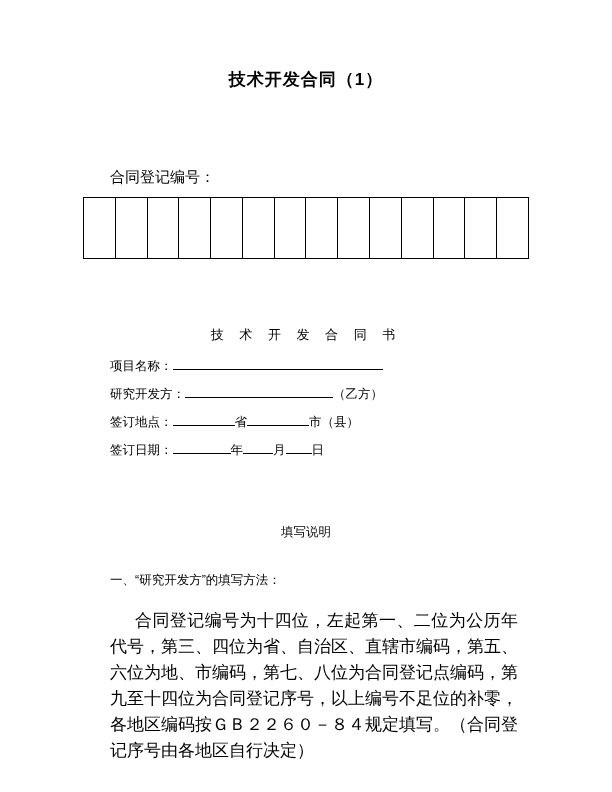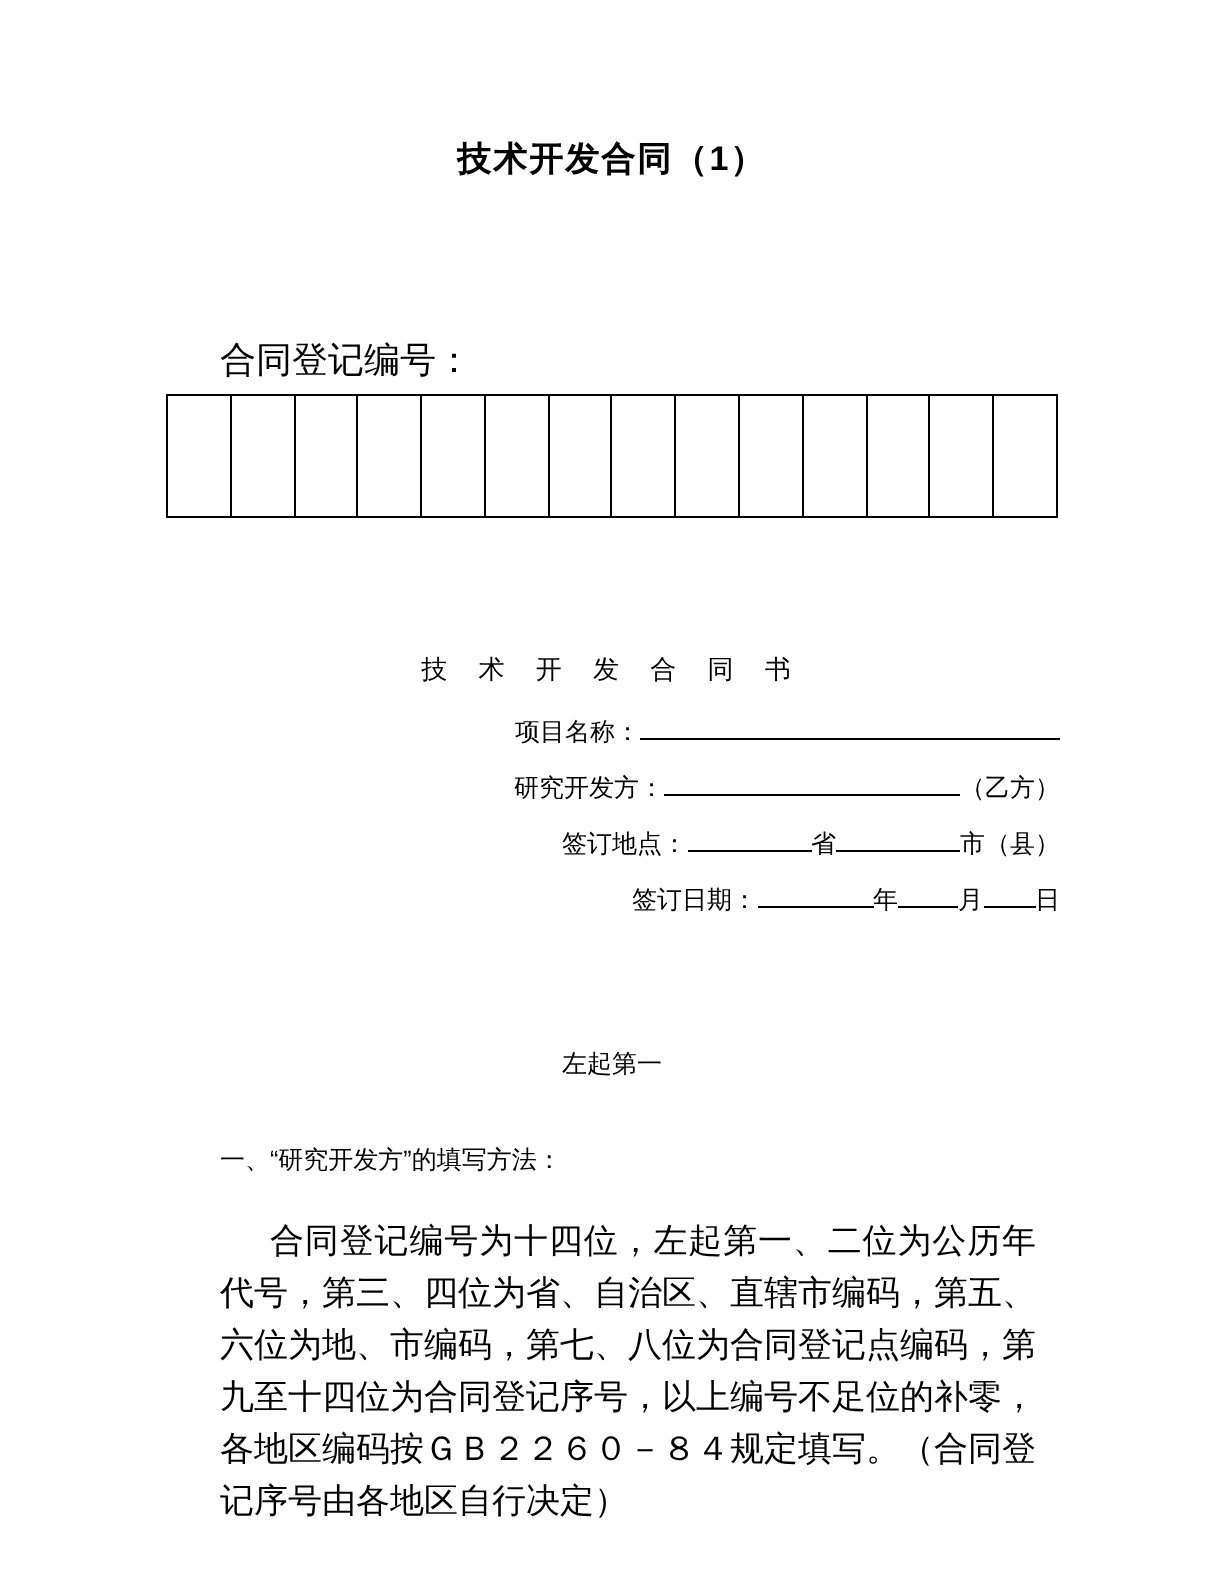--- a/index.html
+++ b/index.html
@@ -32,21 +32,21 @@
     font-size: 17px;
     font-weight: bold;
     letter-spacing: 1px;
   }
 
   
   .reg-label {
     position: absolute;
     top: 168px;
     left: 110px;
-    font-size: 18px;
+    font-size: 15px;
   }
 
   
   .reg-grid {
     position: absolute;
     top: 197px;
     left: 83px;
     width: 446px;
     height: 62px;
     display: flex;
@@ -78,21 +78,20 @@
   .fields {
     position: absolute;
     top: 352px;
     left: 110px;
     width: 420px;
     font-size: 12.5px;
     line-height: 28px;
   }
   .fields .row {
     white-space: nowrap;
-    text-align: right;
   }
   .ul {
     display: inline-block;
     border-bottom: 1px solid #000;
     height: 14px;
     vertical-align: baseline;
   }
   .u-w210 { width: 210px; }
   .u-w150 { width: 150px; }
   .u-w148 { width: 148px; }
@@ -173,19 +172,19 @@
       <span>签订地点：</span><span class="ul u-w62"></span><span>省</span><span class="ul u-w62"></span><span>市（县）</span>
     </div>
 
     <div class="row">
       <span>签订日期：</span><span class="ul u-w58"></span><span>年</span><span class="ul u-w30"></span><span>月</span><span class="ul u-w26"></span><span>日</span>
     </div>
 
 
   </div>
 
-  <div class="fill-note-title">左起第一</div>
+  <div class="fill-note-title">填写说明</div>
 
   <div class="note-heading">一、“研究开发方”的填写方法：</div>
 
   <div class="note-body">合同登记编号为十四位，左起第一、二位为公历年代号，第三、四位为省、自治区、直辖市编码，第五、六位为地、市编码，第七、八位为合同登记点编码，第九至十四位为合同登记序号，以上编号不足位的补零，各地区编码按ＧＢ２２６０－８４规定填写。（合同登记序号由各地区自行决定）</div>
 
 </div>
 
 </body></html>

